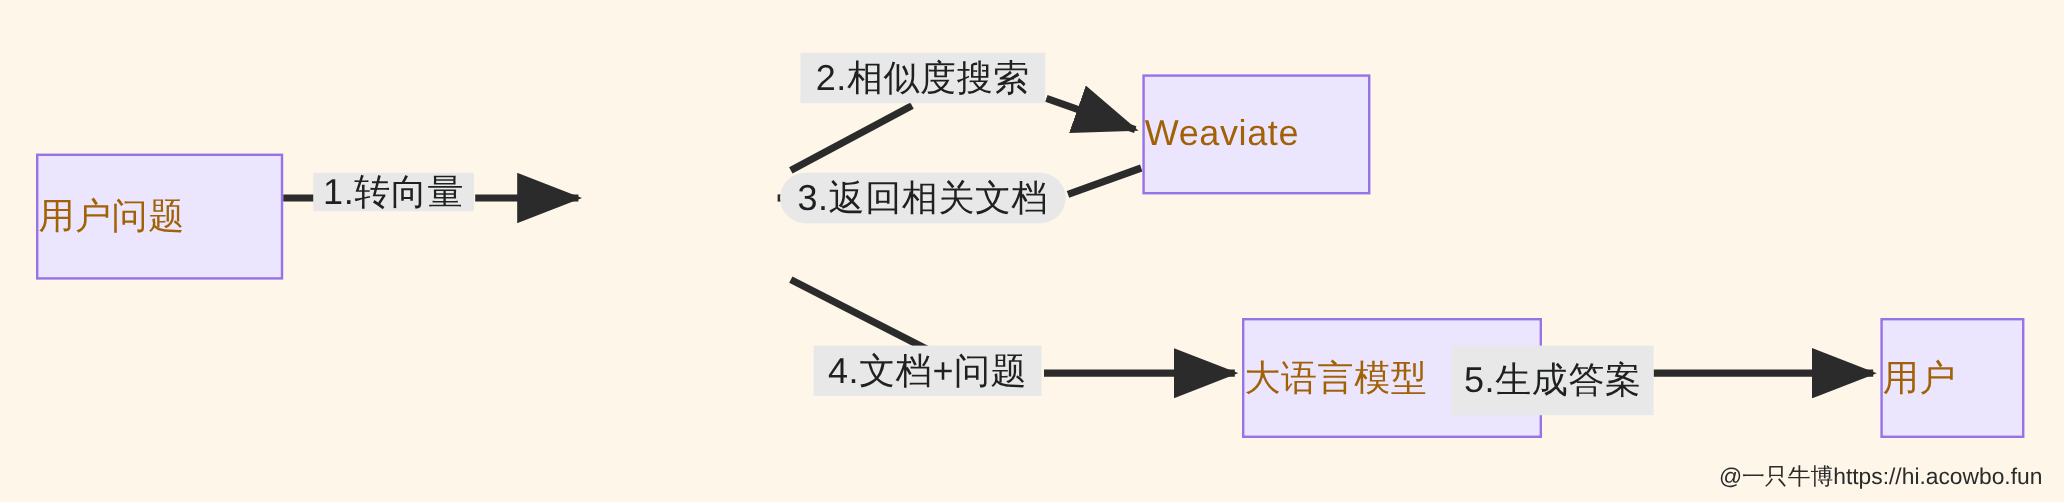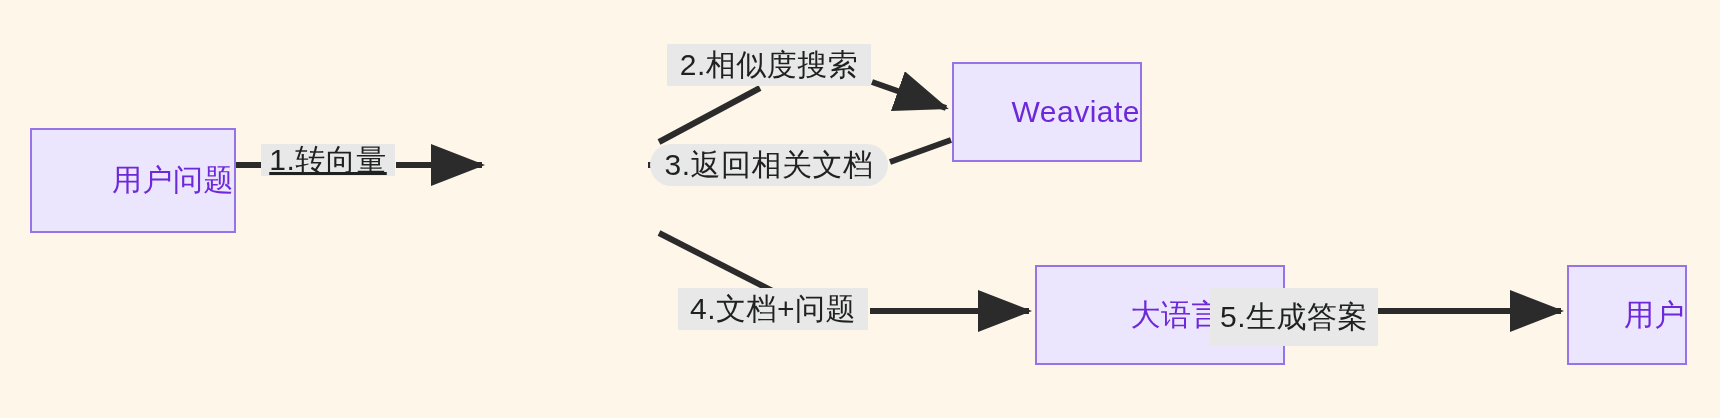--- a/index.html
+++ b/index.html
@@ -27,22 +27,22 @@
     height: 418px;
     pointer-events: none;
   }
   .node {
     position: absolute;
     box-sizing: border-box;
     background: #ebe6fd;
     border: 2px solid #9673e6;
     display: flex;
     align-items: center;
-    justify-content: flex-end;
-    color: #6d28d9;
+    justify-content: flex-start;
+    color: #a16207;
     font-size: 30px;
     letter-spacing: 0.5px;
     white-space: nowrap;
   }
   .edge-label {
     position: absolute;
     box-sizing: border-box;
     background: #e8e8e8;
     color: #1f2020;
     font-size: 30px;
@@ -111,34 +111,35 @@
   </div>
 
   <div class="node" style="left:1035px; top:265px; width:250px; height:100px;">
     <span>大语言模型</span>
   </div>
 
   <div class="node" style="left:1567px; top:265px; width:120px; height:100px;">
     <span>用户</span>
   </div>
 
-  <div class="edge-label" style="left:261px; top:144px; width:134px; height:30px;text-decoration:underline;">
+  <div class="edge-label" style="left:261px; top:144px; width:134px; height:30px;">
     <span>1.转向量</span>
   </div>
 
   <div class="edge-label" style="left:667px; top:44px; width:204px; height:42px;">
     <span>2.相似度搜索</span>
   </div>
 
   <div class="edge-label" style="left:650px; top:144px; width:238px; height:42px;border-radius:21px;">
     <span>3.返回相关文档</span>
   </div>
 
   <div class="edge-label" style="left:678px; top:288px; width:190px; height:42px;">
     <span>4.文档+问题</span>
   </div>
 
   <div class="edge-label" style="left:1210px; top:288px; width:168px; height:58px;">
     <span>5.生成答案</span>
   </div>
 
+  <div class="watermark">@一只牛博https://hi.acowbo.fun</div>
 
 </div>
 
 </body></html>

